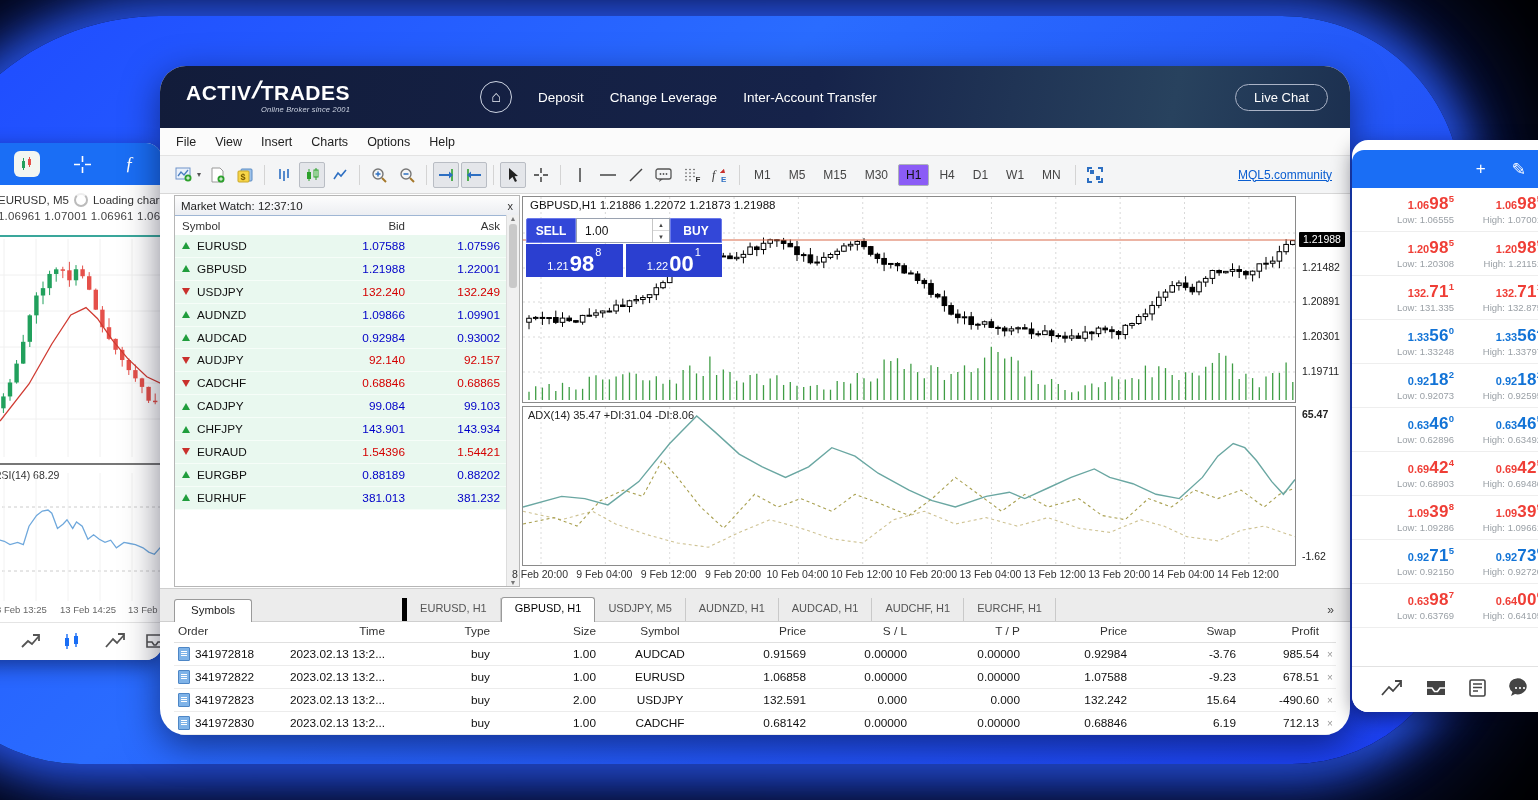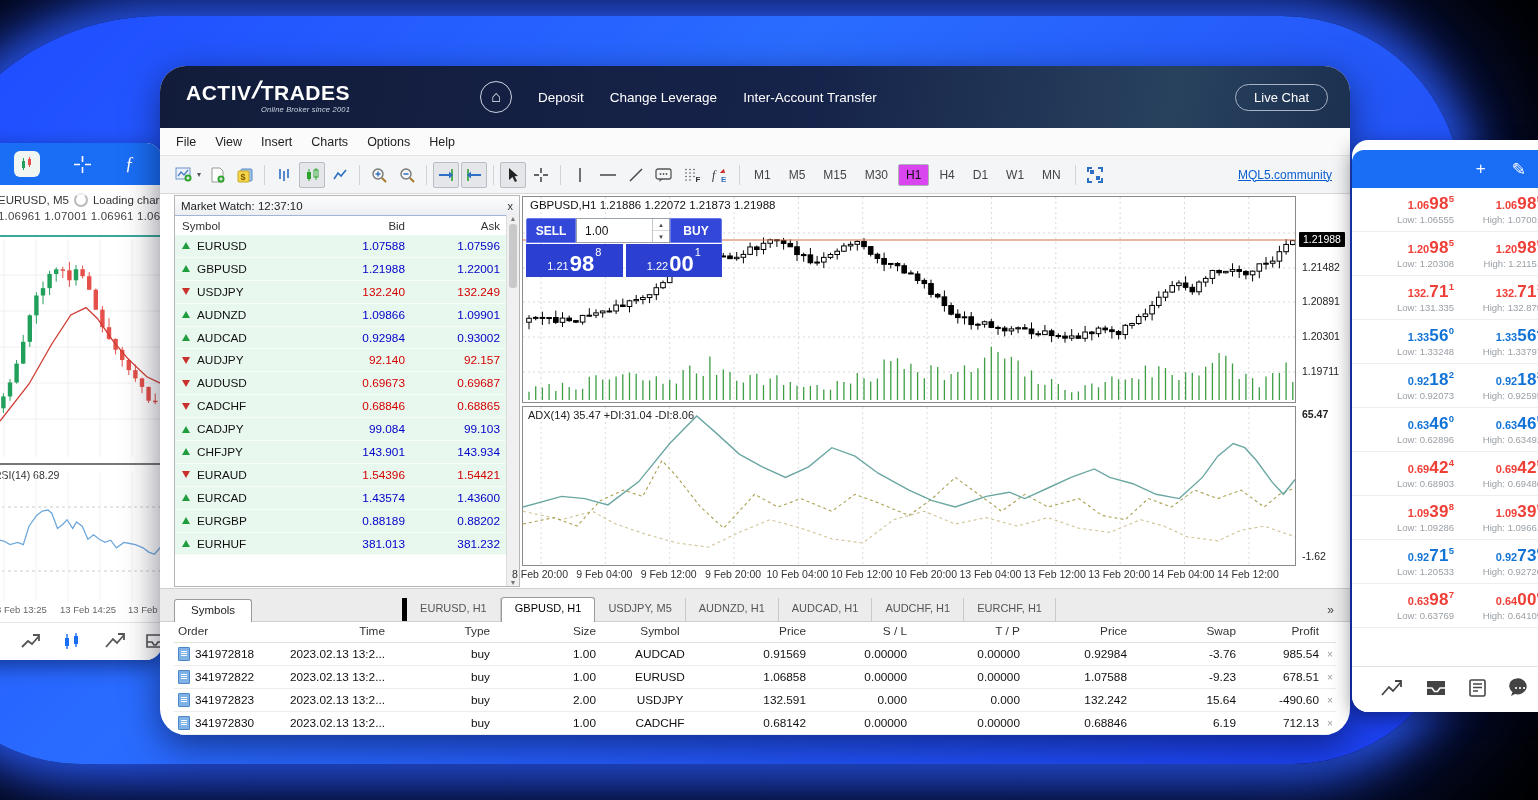--- a/index.html
+++ b/index.html
@@ -45,21 +45,21 @@
   .menubar{position:absolute;left:0;top:62px;width:100%;height:28px;background:#fbfbfb;
     display:flex;align-items:center;padding-left:16px;box-sizing:border-box;border-bottom:1px solid #e3e3e3;}
   .menu-item{font-size:12.5px;color:#222;margin-right:19px;}
   .toolbar{position:absolute;left:0;top:90px;width:100%;height:38px;background:#f4f5f6;
     border-bottom:1px solid #d8d8d8;display:flex;align-items:center;padding-left:10px;box-sizing:border-box;}
   .tb{display:flex;align-items:center;justify-content:center;width:24px;height:24px;margin:0 1px;border:1px solid transparent;border-radius:2px;}
   .tb.on{background:#e4e6ea;border:1px solid #b9bdc4;}
   .tb-sep{width:1px;height:20px;background:#d4d4d4;margin:0 5px;}
   .caret{font-size:8px;color:#555;margin:0 2px 0 -1px;}
   .tf{font-size:12px;color:#444;padding:3px 7px;border:1px solid transparent;border-radius:2px;margin:0 1px;}
-  .tf.on{background:#d946ef;border:1px solid #aeb2b9;color:#111;}
+  .tf.on{background:#8b5cf6;border:1px solid #aeb2b9;color:#111;}
   .mql-link{margin-left:auto;margin-right:18px;font-size:12px;color:#0b5ed0;text-decoration:underline;}
   
   .mwatch{position:absolute;left:14px;top:129px;width:346px;height:392px;border:1px solid #b6b6b6;
     box-sizing:border-box;background:#fff;}
   .mw-title{height:19px;background:linear-gradient(#fdfdfd,#eceef2);border-bottom:1px solid #9fb6d4;
     display:flex;align-items:center;font-size:11.5px;color:#222;padding:0 6px;}
   .mw-close{margin-left:auto;font-size:11px;color:#333;}
   .mw-cols{height:20px;display:grid;grid-template-columns:144px 93px 95px;align-items:center;
     font-size:11.5px;color:#333;border-bottom:1px solid #dcdcdc;background:#fff;padding-right:12px;}
   .mw-cols span{padding:0 7px;}
@@ -545,28 +545,20 @@
             <span class="mw-sym">
               <i class="arrow-dn"></i>
               <b style="font-weight: normal;">AUDJPY</b>
             </span>
             <span class="num tone-red">92.140</span>
             <span class="num tone-red">92.157</span>
           </div>
           <div class="mw-row">
             <span class="mw-sym">
               <i class="arrow-dn"></i>
-              <b style="font-weight: normal;">AUDUSD</b>
-            </span>
-            <span class="num tone-red">0.69673</span>
-            <span class="num tone-red">0.69687</span>
-          </div>
-          <div class="mw-row">
-            <span class="mw-sym">
-              <i class="arrow-dn"></i>
               <b style="font-weight: normal;">CADCHF</b>
             </span>
             <span class="num tone-red">0.68846</span>
             <span class="num tone-red">0.68865</span>
           </div>
           <div class="mw-row">
             <span class="mw-sym">
               <i class="arrow-up"></i>
               <b style="font-weight: normal;">CADJPY</b>
             </span>
@@ -581,28 +573,20 @@
             <span class="num tone-blue">143.901</span>
             <span class="num tone-blue">143.934</span>
           </div>
           <div class="mw-row">
             <span class="mw-sym">
               <i class="arrow-dn"></i>
               <b style="font-weight: normal;">EURAUD</b>
             </span>
             <span class="num tone-red">1.54396</span>
             <span class="num tone-red">1.54421</span>
-          </div>
-          <div class="mw-row">
-            <span class="mw-sym">
-              <i class="arrow-up"></i>
-              <b style="font-weight: normal;">EURCAD</b>
-            </span>
-            <span class="num tone-blue">1.43574</span>
-            <span class="num tone-blue">1.43600</span>
           </div>
           <div class="mw-row">
             <span class="mw-sym">
               <i class="arrow-up"></i>
               <b style="font-weight: normal;">EURGBP</b>
             </span>
             <span class="num tone-blue">0.88189</span>
             <span class="num tone-blue">0.88202</span>
           </div>
           <div class="mw-row">
@@ -1231,21 +1215,21 @@
             <div class="q-sub">Low: 1.09286</div>
           </div>
           <div class="q-cell">
             <div><span class="q-pre">1.09</span><span class="q-mid">39</span><span class="q-sup">9</span></div>
             <div class="q-sub">High: 1.09661</div>
           </div>
         </div>
         <div class="q-row q-blue">
           <div class="q-cell">
             <div><span class="q-pre">0.92</span><span class="q-mid">71</span><span class="q-sup">5</span></div>
-            <div class="q-sub">Low: 1.20533</div>
+            <div class="q-sub">Low: 0.92150</div>
           </div>
           <div class="q-cell">
             <div><span class="q-pre">0.92</span><span class="q-mid">73</span><span class="q-sup">0</span></div>
             <div class="q-sub">High: 0.92720</div>
           </div>
         </div>
         <div class="q-row q-red">
           <div class="q-cell">
             <div><span class="q-pre">0.63</span><span class="q-mid">98</span><span class="q-sup">7</span></div>
             <div class="q-sub">Low: 0.63769</div>

